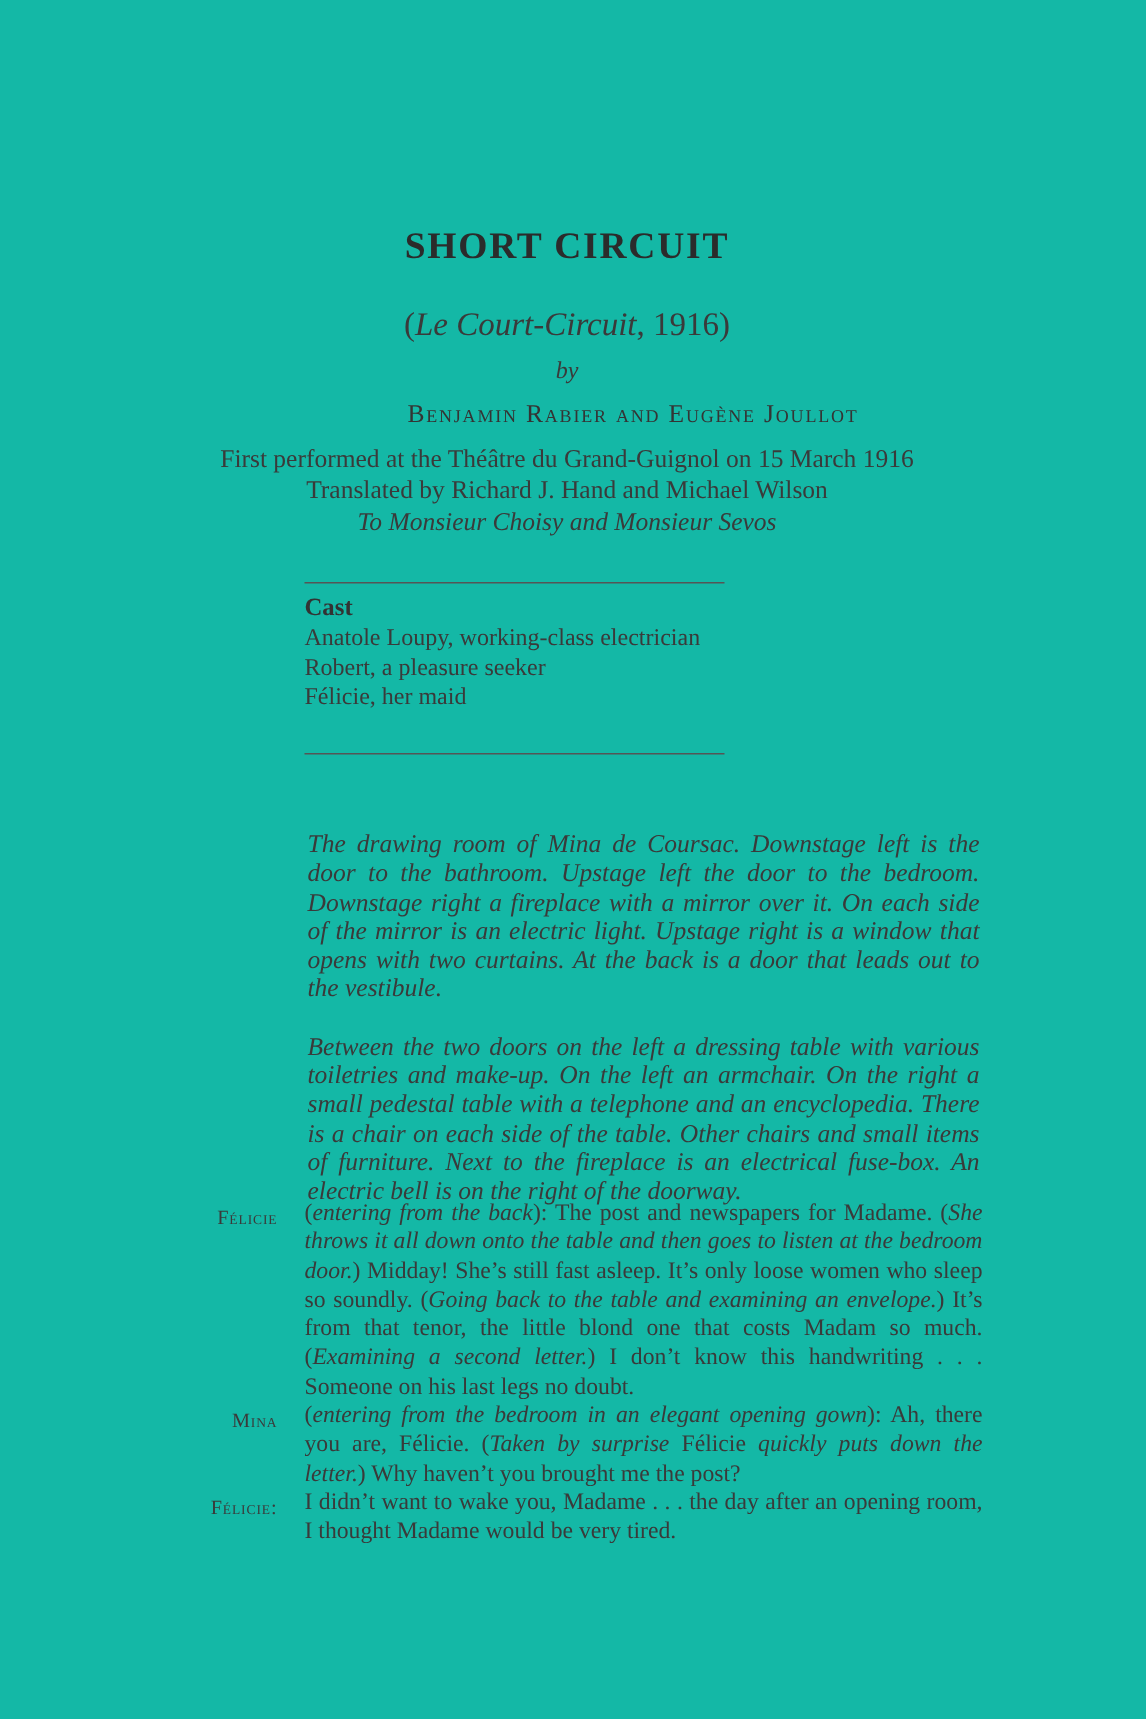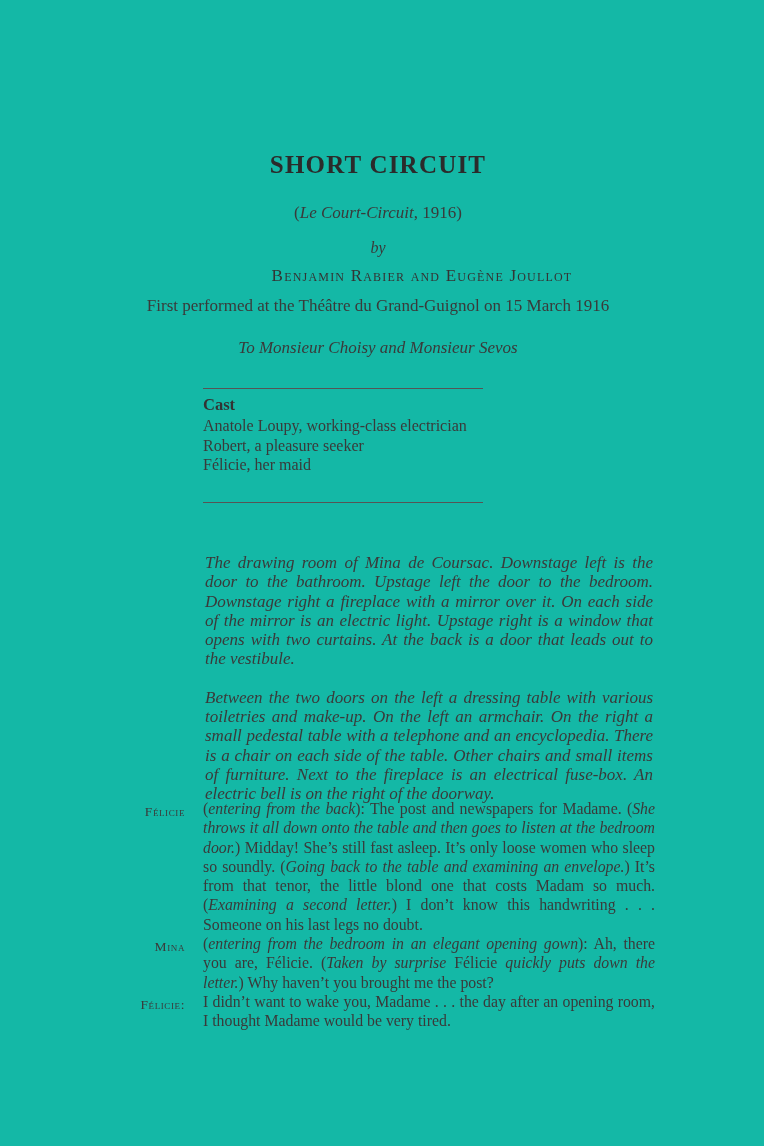--- a/index.html
+++ b/index.html
@@ -24,21 +24,21 @@
   }
   .play-title {
     top: 151px;
     font-size: 25px;
     font-weight: 700;
     letter-spacing: 1.2px;
     color: #2b2b2b;
   }
   .original-title {
     top: 203px;
-    font-size: 17px;
+    font-size: 22px;
   }
   .byline {
     top: 239px;
     font-size: 16px;
     font-style: italic;
   }
   .authors-line {
     top: 266px;
     font-size: 17px;
     font-variant: small-caps;
@@ -125,20 +125,21 @@
   <div class="centered play-title">SHORT CIRCUIT</div>
 
   <div class="centered original-title"><span>(</span><span class="it">Le Court-Circuit</span><span>, 1916)</span></div>
 
   <div class="centered byline">by</div>
 
   <div class="centered authors-line">Benjamin Rabier and Eugène Joullot</div>
 
   <div class="centered performance-note">First performed at the Théâtre du Grand-Guignol on 15 March 1916</div>
 
+  <div class="centered translation-note">Translated by Richard J. Hand and Michael Wilson</div>
 
   <div class="centered dedication-line">To Monsieur Choisy and Monsieur Sevos</div>
 
   <div class="cast-rule cast-rule-top"></div>
 
   <div class="cast-heading">Cast</div>
 
   <div class="cast-list">
     <div>Anatole Loupy, working-class electrician</div>
     <div>Robert, a pleasure seeker</div>

